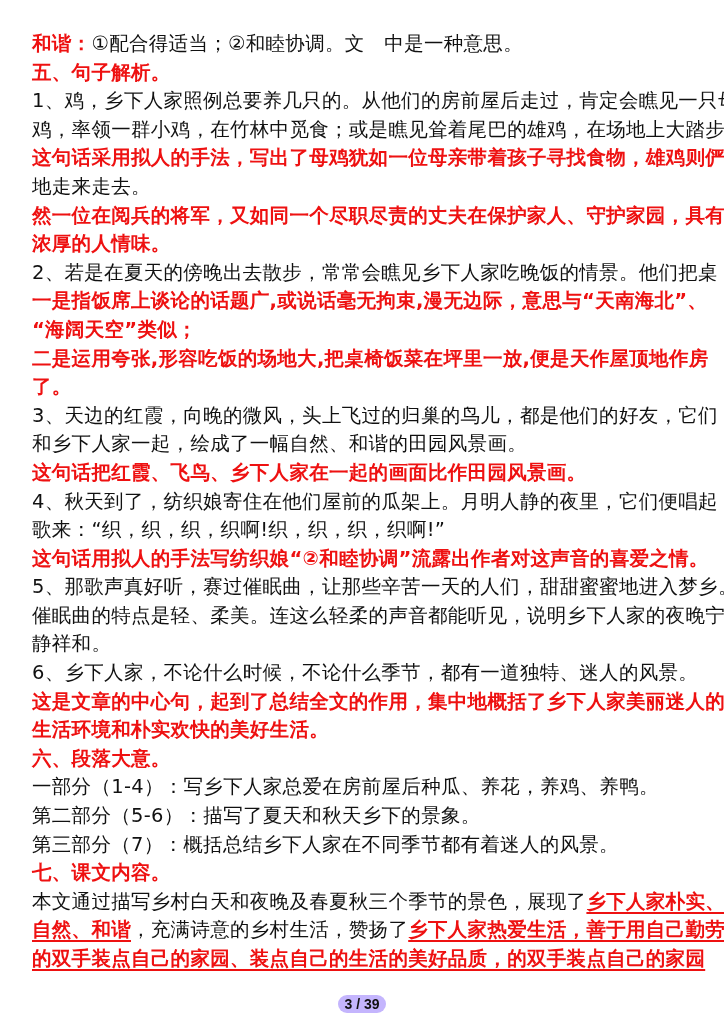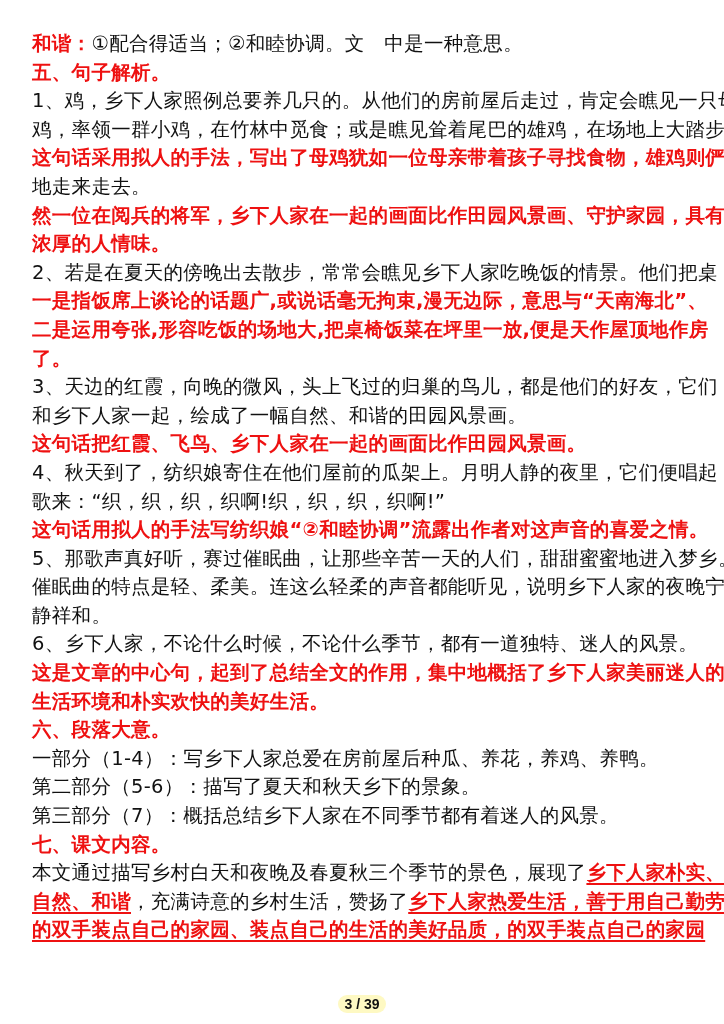--- a/index.html
+++ b/index.html
@@ -5,38 +5,39 @@
   html, body { margin: 0; padding: 0; background: #ffffff; }
   body { width: 724px; height: 1024px; position: relative; overflow: hidden;
          font-family: "DejaVu Sans", "Liberation Sans", sans-serif; }
   .page { position: absolute; left: 32px; top: 30px; width: 668px; }
   .line { font-size: 19.5px; line-height: 28.6px; height: 28.6px; color: #111111;
           white-space: nowrap; letter-spacing: 0.3px; overflow: visible; }
   .red { color: #ee1111; font-weight: bold; }
   .black { color: #111111; }
   .u { text-decoration: underline; text-underline-offset: 4px; text-decoration-thickness: 1.5px; }
   .footer { position: absolute; top: 994px; left: 0; width: 724px; text-align: center; }
-  .pgbadge { display: inline-block; background: #fef9c3; padding: 1px 6px;
+  .pgbadge { display: inline-block; background: #c4b5fd; padding: 1px 6px;
              font-family: "Liberation Sans", sans-serif; font-weight: bold; font-size: 14px;
              color: #111111; border-radius: 9px; }
 </style>
 </head>
 <body>
 
 <div class="page" id="page">
     <div class="line"><span class="red">和谐：</span><span class="black">①配合得适当；②和睦协调。文　中是一种意思。</span></div>
     <div class="line"><span class="red">五、句子解析。</span></div>
     <div class="line"><span class="black">1、鸡，乡下人家照例总要养几只的。从他们的房前屋后走过，肯定会瞧见一只母</span></div>
     <div class="line"><span class="black">鸡，率领一群小鸡，在竹林中觅食；或是瞧见耸着尾巴的雄鸡，在场地上大踏步</span></div>
     <div class="line"><span class="red">这句话采用拟人的手法，写出了母鸡犹如一位母亲带着孩子寻找食物，雄鸡则俨</span></div>
     <div class="line"><span class="black">地走来走去。</span></div>
-    <div class="line"><span class="red">然一位在阅兵的将军，乡下人家在一起的画面比作田园风景画、守护家园，具有</span></div>
+    <div class="line"><span class="red">然一位在阅兵的将军，又如同一个尽职尽责的丈夫在保护家人、守护家园，具有</span></div>
     <div class="line"><span class="red">浓厚的人情味。</span></div>
     <div class="line"><span class="black">2、若是在夏天的傍晚出去散步，常常会瞧见乡下人家吃晚饭的情景。他们把桌</span></div>
     <div class="line"><span class="red">一是指饭席上谈论的话题广,或说话毫无拘束,漫无边际，意思与“天南海北”、</span></div>
+    <div class="line"><span class="red">“海阔天空”类似；</span></div>
     <div class="line"><span class="red">二是运用夸张,形容吃饭的场地大,把桌椅饭菜在坪里一放,便是天作屋顶地作房</span></div>
     <div class="line"><span class="red">了。</span></div>
     <div class="line"><span class="black">3、天边的红霞，向晚的微风，头上飞过的归巢的鸟儿，都是他们的好友，它们</span></div>
     <div class="line"><span class="black">和乡下人家一起，绘成了一幅自然、和谐的田园风景画。</span></div>
     <div class="line"><span class="red">这句话把红霞、飞鸟、乡下人家在一起的画面比作田园风景画。</span></div>
     <div class="line"><span class="black">4、秋天到了，纺织娘寄住在他们屋前的瓜架上。月明人静的夜里，它们便唱起</span></div>
     <div class="line"><span class="black">歌来：“织，织，织，织啊!织，织，织，织啊!”</span></div>
     <div class="line"><span class="red">这句话用拟人的手法写纺织娘“②和睦协调”流露出作者对这声音的喜爱之情。</span></div>
     <div class="line"><span class="black">5、那歌声真好听，赛过催眠曲，让那些辛苦一天的人们，甜甜蜜蜜地进入梦乡。</span></div>
     <div class="line"><span class="black">催眠曲的特点是轻、柔美。连这么轻柔的声音都能听见，说明乡下人家的夜晚宁</span></div>

